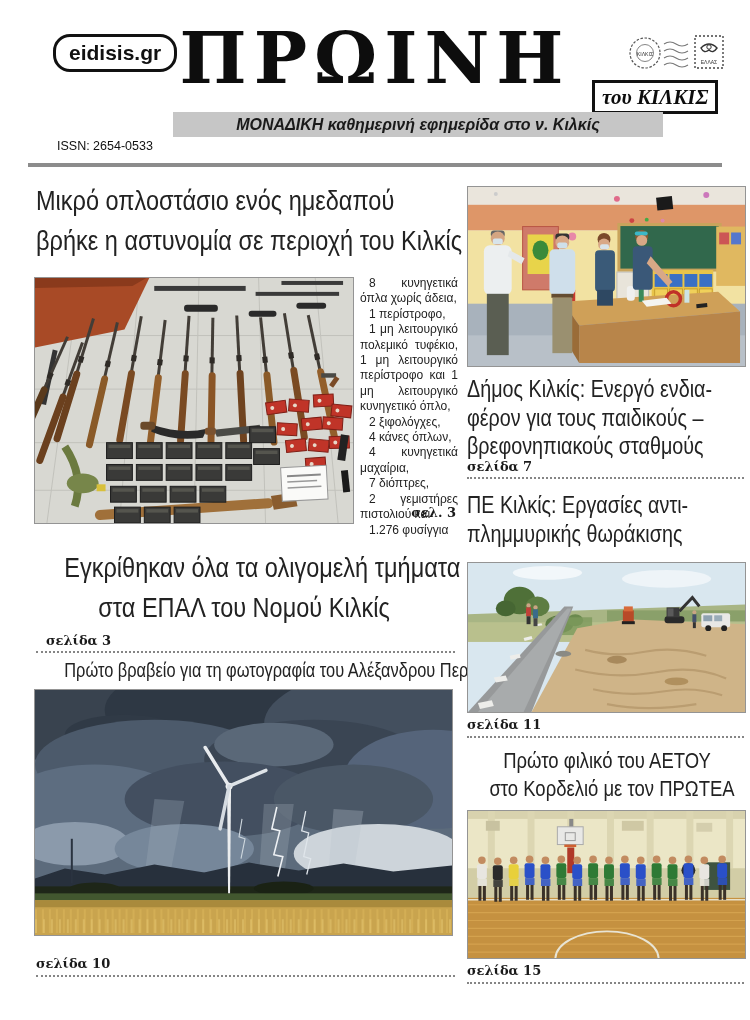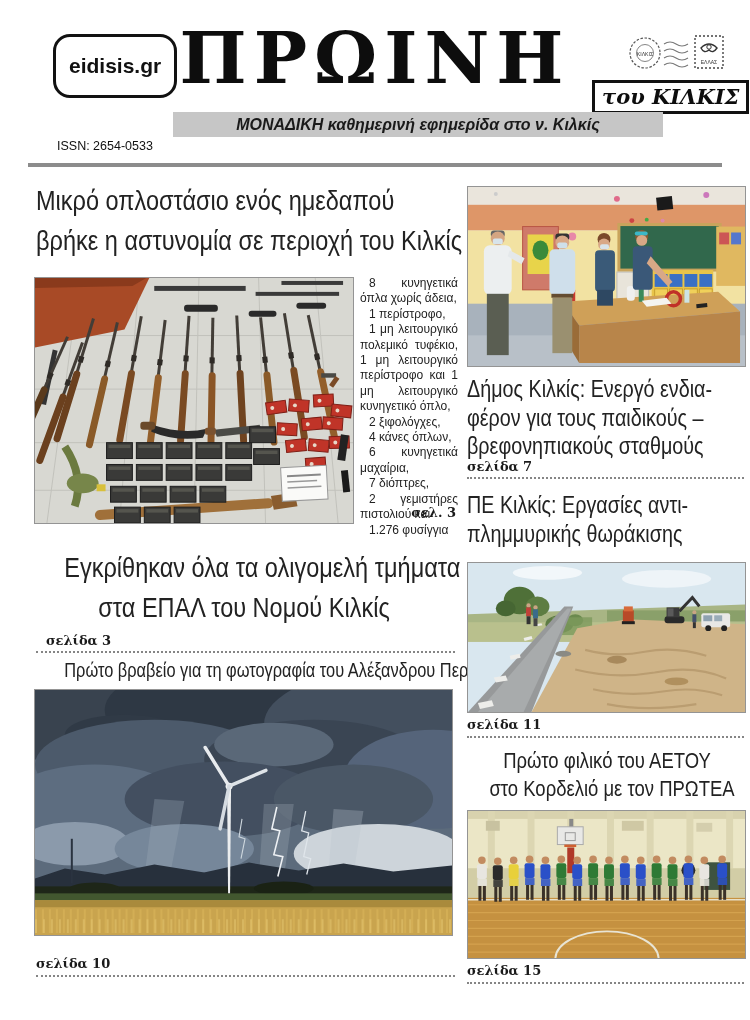--- a/index.html
+++ b/index.html
@@ -1,20 +1,20 @@
 <!DOCTYPE html>
 <html><head>
 <meta charset="utf-8">
 <style>
   html,body{margin:0;padding:0;background:#fff;}
   .page{position:relative;width:750px;height:1020px;background:#fff;overflow:hidden;
         font-family:"Liberation Sans",sans-serif;color:#1a1a1a;}
   .abs{position:absolute;}
   
-  .logo-pill{border:3px solid #111;border-radius:17px;padding:16px 13px;
+  .logo-pill{border:3px solid #111;border-radius:17px;padding:3px 13px;
              font:bold 21px/26px "Liberation Sans",sans-serif;color:#111;background:#fff;text-align:center;}
   .main-title{font:bold 71px/92px "DejaVu Serif",serif;letter-spacing:7px;color:#0d0d0d;
               text-align:center;white-space:nowrap;}
   .subtitle-box{border:3px solid #111;padding:0 7px;background:#fff;
                 font:bold italic 21px/28px "DejaVu Serif",serif;font-style:italic;color:#0d0d0d;white-space:nowrap;}
   .tagline{background:#c6c6c6;text-align:center;
            font:bold italic 16px/25px "Liberation Sans",sans-serif;font-style:italic;color:#1a1a1a;}
   .issn{font:12.5px/15px "Liberation Sans",sans-serif;color:#111;}
   .dateline{font:13px/16px "Liberation Sans",sans-serif;color:#111;text-align:center;white-space:nowrap;}
   .top-rule{background:#8c8c8c;}
@@ -41,21 +41,21 @@
 </style>
 </head>
 <body>
 
 <div class="page">
 
   <div class="abs logo-pill" style="left:53px;top:34px;">eidisis.gr</div>
 
   <div class="abs main-title" style="left:150px;top:12px;width:450px;">ΠΡΩΙΝΗ</div>
 
-  <div class="abs subtitle-box" style="left:592px;top:80px;">του ΚΙΛΚΙΣ</div>
+  <div class="abs subtitle-box" style="left:592px;top:80px;font-family:Liberation Serif, serif;">του ΚΙΛΚΙΣ</div>
 
   <svg class="abs" style="left:625px;top:30px;" width="108" height="48" viewBox="0 0 108 48">
     <circle cx="20" cy="23" r="15" fill="none" stroke="#555" stroke-width="1.2" stroke-dasharray="2.5 1.6"></circle>
     <circle cx="20" cy="23" r="8.5" fill="none" stroke="#666" stroke-width=".8"></circle>
     <text x="20" y="25.5" font-size="5.2" font-family="Liberation Sans" text-anchor="middle" fill="#333">ΚΙΛΚΙΣ</text>
     <g stroke="#777" stroke-width="1.1" fill="none">
       <path d="M39,14 q6,-4 12,0 t12,0"></path>
       <path d="M39,21 q6,-4 12,0 t12,0"></path>
       <path d="M39,28 q6,-4 12,0 t12,0"></path>
       <path d="M39,35 q6,-4 12,0 t12,0"></path>
@@ -183,21 +183,21 @@
       <rect x="309" y="194" width="7" height="22" fill="#1a1a1a" transform="rotate(-6 312 205)"></rect>
     </svg>
   </div>
 
   <div class="abs lead-list" style="left:360px;top:276px;width:98px;">
     <p>8 κυνηγετικά όπλα χωρίς άδεια,</p>
     <p>1 περίστροφο,</p>
     <p>1 μη λειτουργικό πολεμικό τυφέκιο, 1 μη λειτουργικό περίστροφο και 1 μη λειτουργικό κυνηγετικό όπλο,</p>
     <p>2 ξιφολόγχες,</p>
     <p>4 κάνες όπλων,</p>
-    <p>6 κυνηγετικά μαχαίρια,</p>
+    <p>4 κυνηγετικά μαχαίρια,</p>
     <p>7 διόπτρες,</p>
     <p>2 γεμιστήρες πιστολιού και</p>
     <p>1.276 φυσίγγια</p>
   </div>
   <div class="abs pref lead-pref" style="left:360px;top:505px;width:96px;text-align:right;">σελ. 3</div>
 
   <div class="abs hl h-mid sqzc" style="left:30px;top:548px;width:428px;">
     <span>Εγκρίθηκαν όλα τα ολιγομελή τμήματα</span>
     <span>στα ΕΠΑΛ του Νομού Κιλκίς</span>
   </div>

